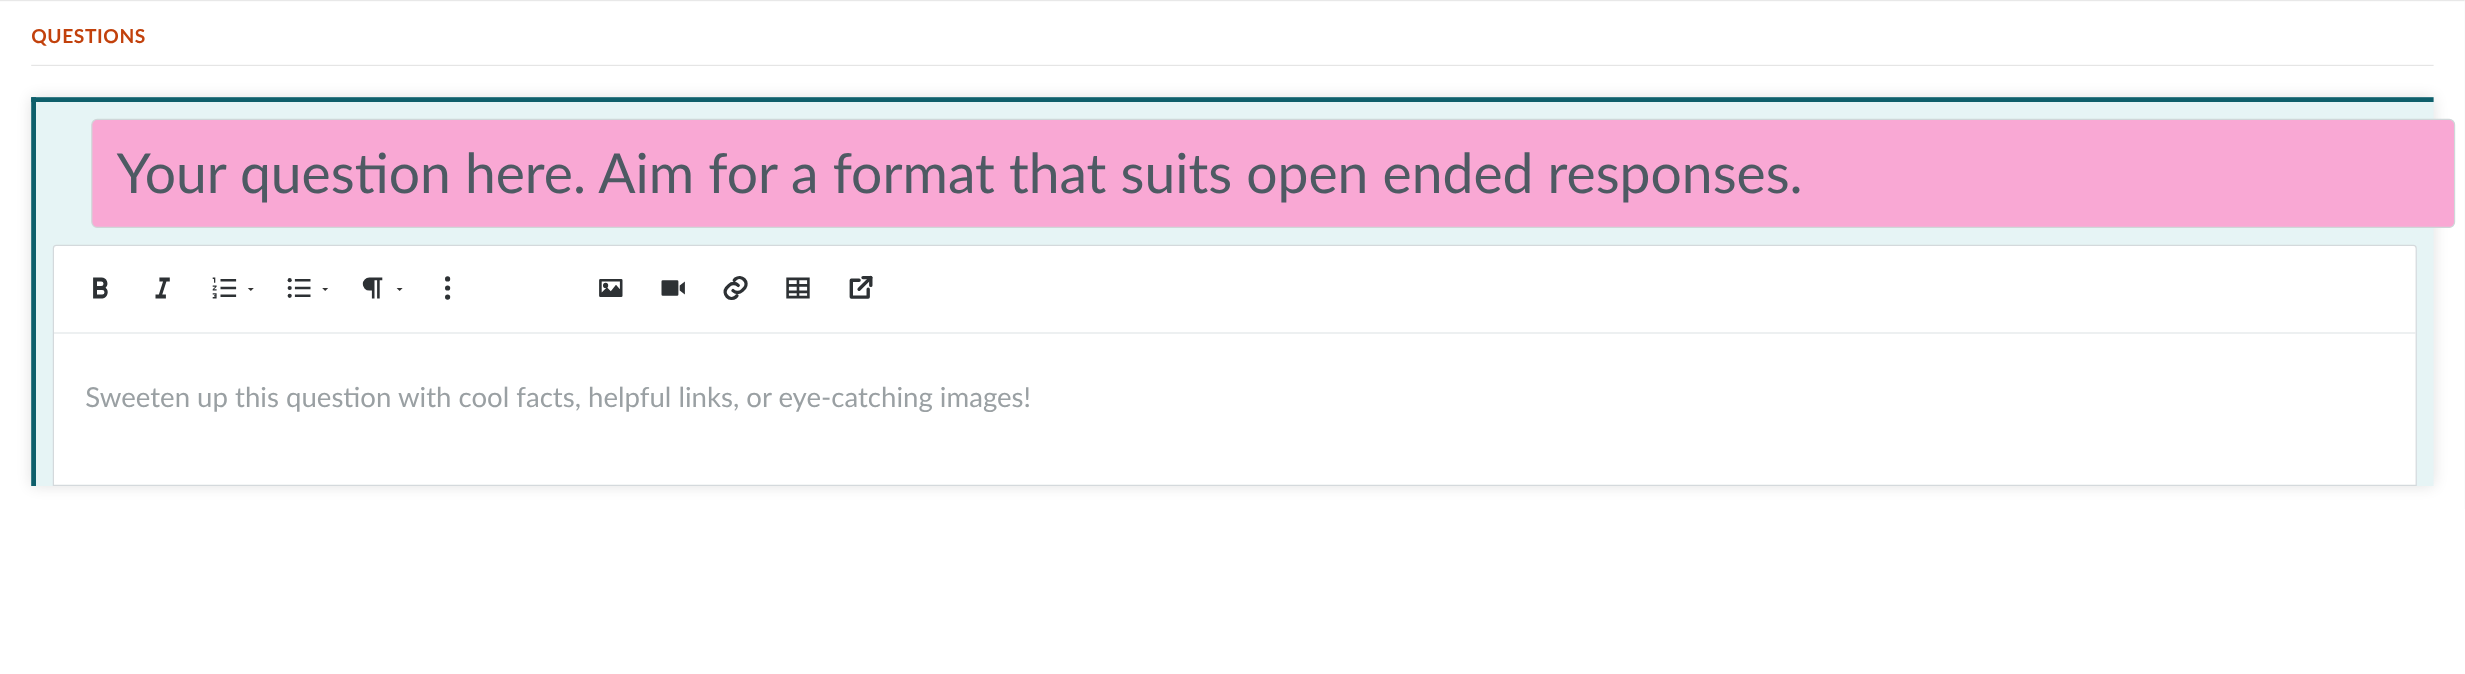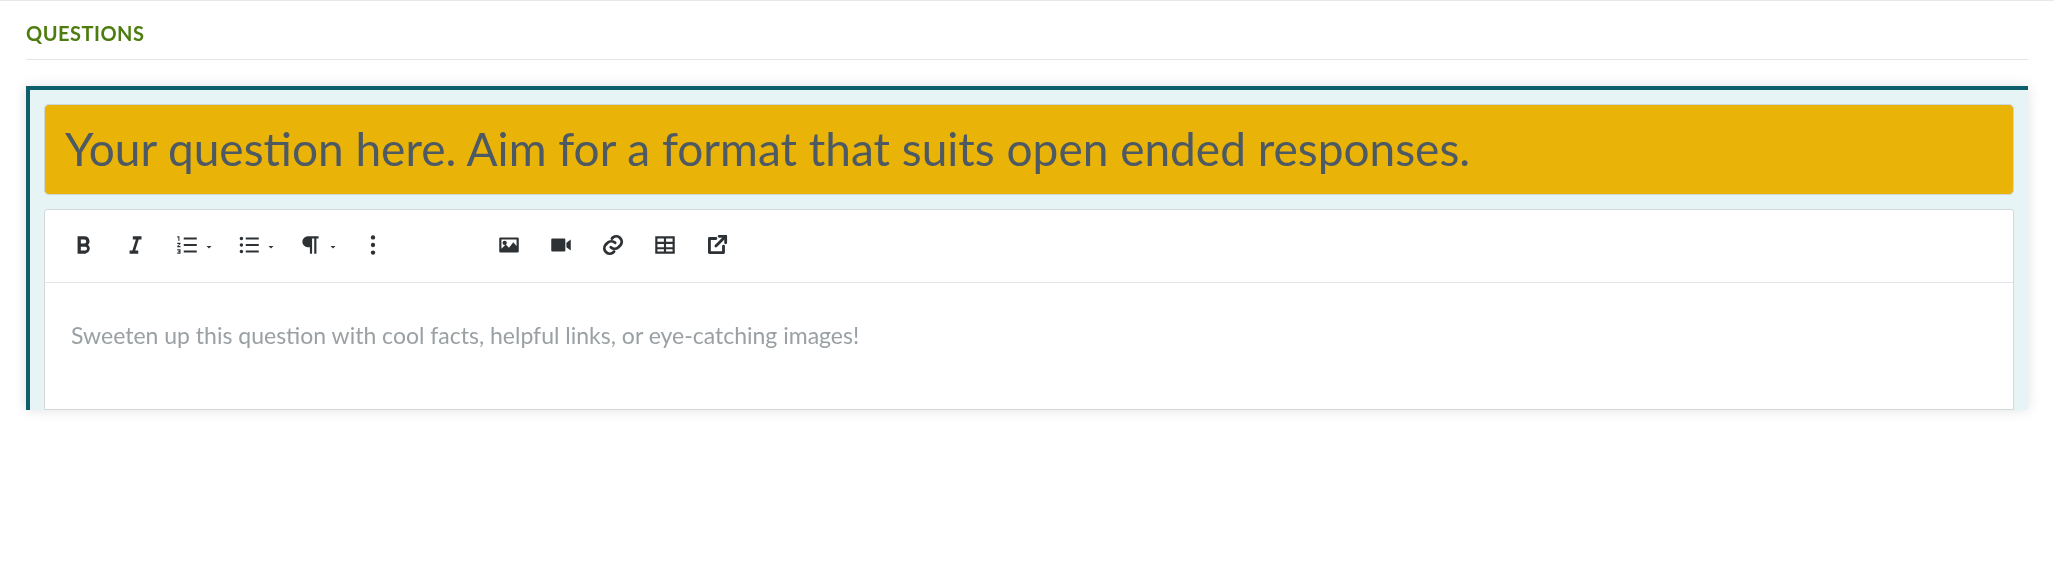--- a/index.html
+++ b/index.html
@@ -12,23 +12,23 @@
       background: #ffffff;
       color: #333;
       width: 2054px;
       height: 562px;
       overflow: hidden;
     }
     .container {
       padding: 0 26px 0 26px;
     }
     .section-header {
-      font-size: 20px;
+      font-size: 16px;
       font-weight: 700;
-      color: #4d7c0f;
+      color: #c2410c;
       letter-spacing: 0.5px;
       padding: 18px 0 14px 0;
       border-bottom: 1px solid #e5e5e5;
       text-transform: uppercase;
     }
     .question-card {
       margin-top: 26px;
       background: #e6f4f5;
       border: 4px solid #0e5f6b;
       border-right: none;
@@ -37,21 +37,22 @@
       box-shadow: 0 0 12px rgba(0,0,0,0.12);
     }
     .question-input {
       width: 100%;
       font-size: 46px;
       color: #555;
       font-family: inherit;
       padding: 16px 20px 18px 20px;
       border: 1px solid #cfd6d8;
       border-radius: 5px;
-      background: #eab308;
+      background: #f9a8d4;
+      margin-left: 32px;
     }
     .question-input::placeholder {
       color: #4e5a63;
     }
     .editor-wrap {
       margin-top: 14px;
       background: #fff;
       border: 1px solid #d4d9dc;
       border-top-left-radius: 3px;
       border-top-right-radius: 3px;

